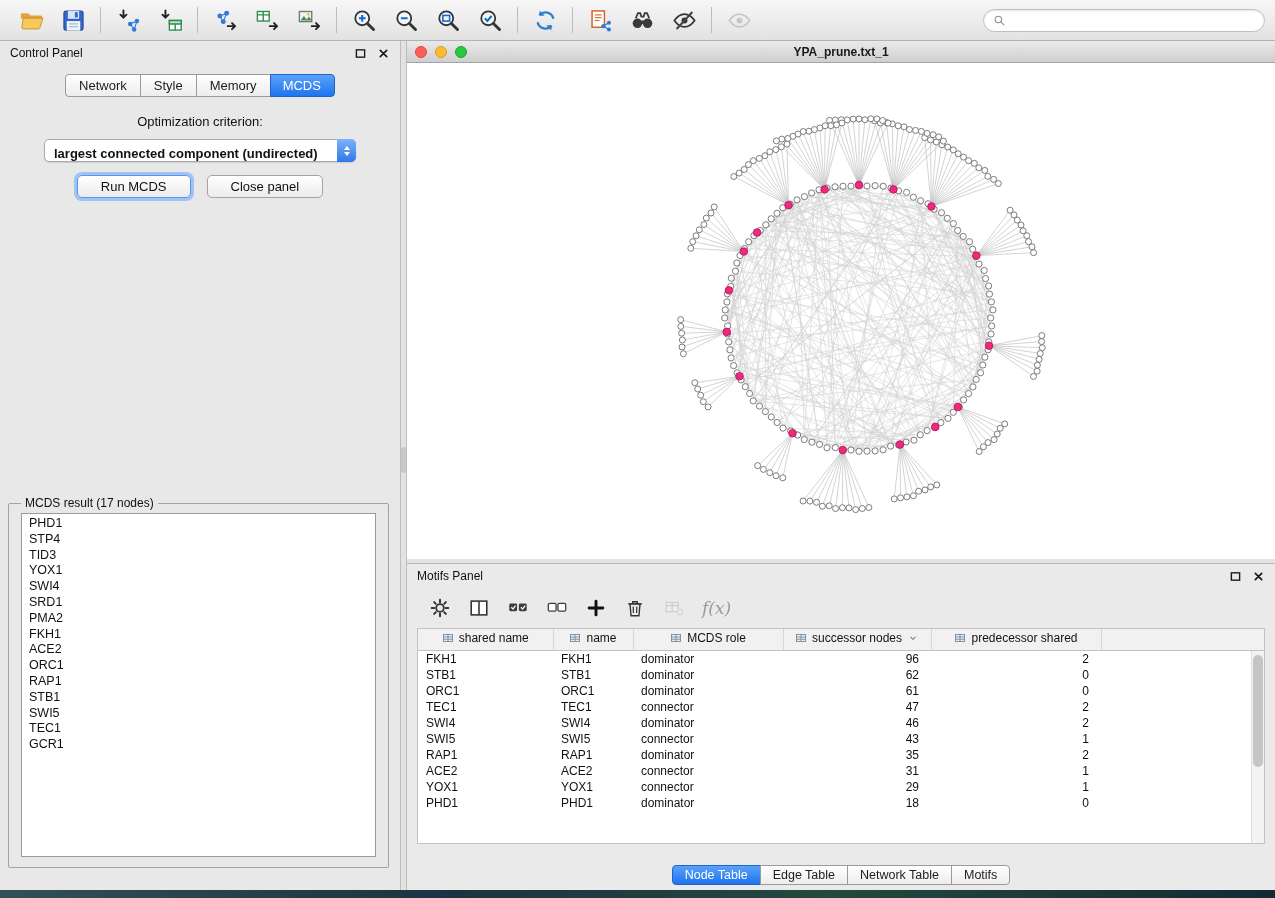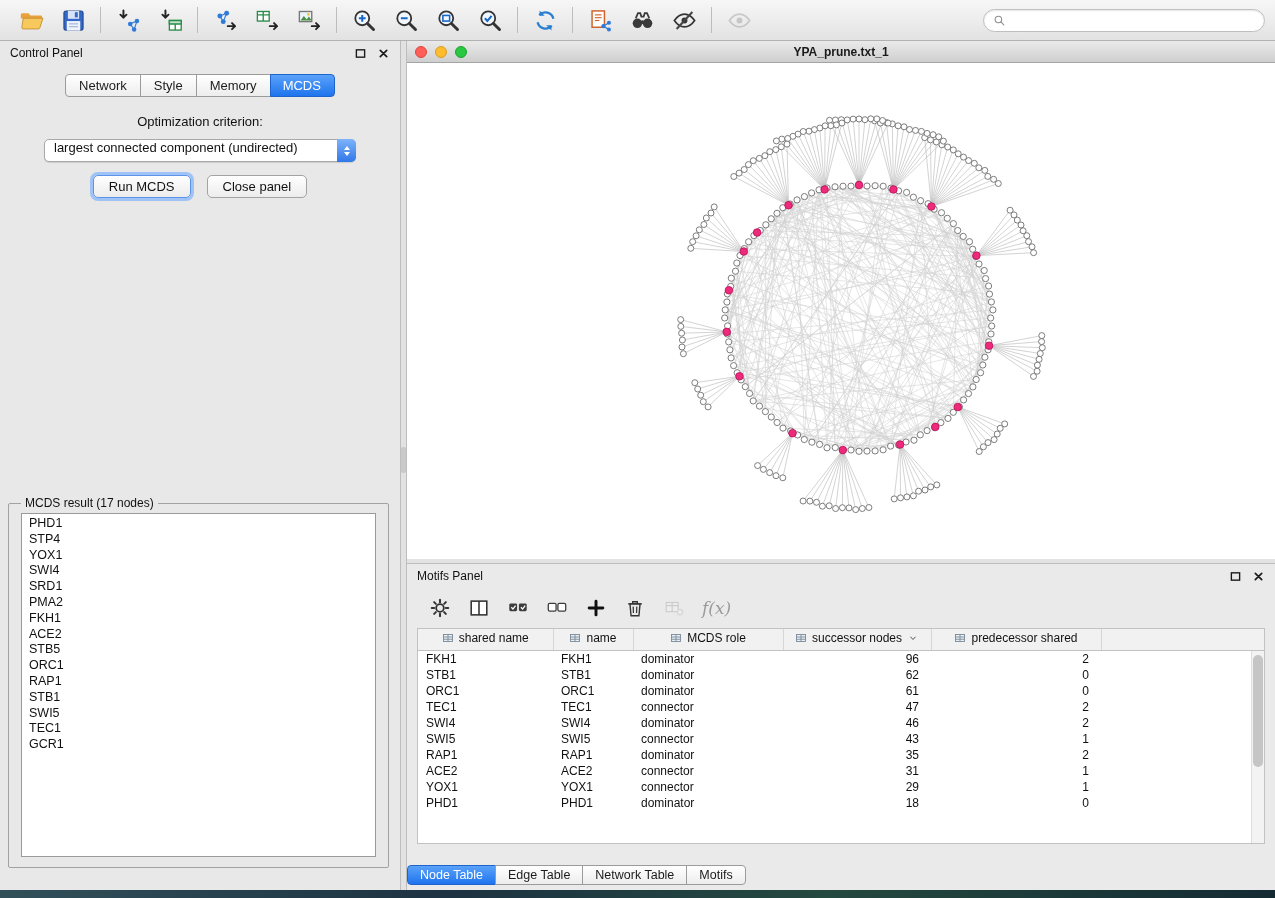--- a/index.html
+++ b/index.html
@@ -33,29 +33,29 @@
 
   .cp-tabs { display:flex; justify-content:center; margin-top:9px; }
   .tab { font-size:13px; padding:3px 13px; background:linear-gradient(#ffffff,#ededed);
     border:1px solid #9b9b9b; margin-left:-1px; color:#1c1c1c; white-space:nowrap; cursor:default; }
   .tab:first-child { border-radius:4px 0 0 4px; margin-left:0; }
   .tab:last-child { border-radius:0 4px 4px 0; }
   .tab.selected { background:linear-gradient(#5aa2f9,#1f74ee); color:#fff; border-color:#1d64cd;padding-left:12px; }
 
   .opt-label { text-align:center; font-size:13px; margin-top:17px; }
   .select-control { width:312px; height:23px; margin:10px auto 0; background:#fff; border:1px solid #a9a9a9;
-    border-radius:5px; display:flex; align-items:flex-start; font-size:13px; box-shadow:0 1px 1px rgba(0,0,0,.12); }
+    border-radius:5px; display:flex; align-items:flex-end; font-size:13px; box-shadow:0 1px 1px rgba(0,0,0,.12);font-weight:bold; }
   .select-value { flex:1; padding-left:9px; white-space:nowrap; overflow:hidden; }
   .select-cap { width:19px; height:23px; margin:-1px -1px -1px 0; background:linear-gradient(#7eb3fa,#3077e8);
     border-radius:0 5px 5px 0; display:flex; flex-direction:column; align-items:center; justify-content:center; gap:2px; }
   .select-cap .up { width:0; height:0; border-left:3.5px solid transparent; border-right:3.5px solid transparent; border-bottom:4px solid #fff; }
   .select-cap .down { width:0; height:0; border-left:3.5px solid transparent; border-right:3.5px solid transparent; border-top:4px solid #fff; }
 
   .btn-row { display:flex; justify-content:center; gap:16px; margin-top:13px; }
-  .push-btn { height:23px; padding:0 15px; font-size:13px; background:linear-gradient(#ffffff,#ececec);
+  .push-btn { height:23px; padding:0 23px; font-size:13px; background:linear-gradient(#ffffff,#ececec);
     border:1px solid #a3a3a3; border-radius:5px; color:#111; }
   .push-btn.focused { box-shadow:0 0 0 3px rgba(110,170,255,.60); border-color:#5b94e8; }
 
   .result-box { margin:auto 11px 22px 8px; height:372px; border:1px solid #a2a2a2; border-radius:2px;
     padding:3px 12px 8px; min-width:0; }
   .result-box legend { font-size:12px; padding:0 4px; }
   .result-list { width:100%; height:344px; background:#fff; border:1px solid #9a9a9a; overflow-y:auto;
     padding:2px 0; font-size:12.5px; }
   .result-item { padding:0 7px; line-height:15.8px; }
 
@@ -92,21 +92,21 @@
     font-weight:normal; height:21px; text-align:center; white-space:nowrap; overflow:hidden; }
   th:last-child { border-right:none; }
   .hwrap { display:inline-flex; align-items:center; gap:5px; }
   .hicon { width:12px; height:12px; }
   .chev { width:12px; height:12px; }
   td { height:16px; line-height:16px; padding:0 8px; white-space:nowrap; overflow:hidden; }
   td.num { text-align:right; padding-right:12px; }
   .tscroll { position:absolute; right:0; top:22px; bottom:0; width:13px; background:#f3f3f3; border-left:1px solid #ddd; }
   .tthumb { position:absolute; top:4px; left:1px; width:10px; height:112px; background:#c5c5c5; border-radius:5px; }
 
-  .tp-tabs { height:30px; flex:0 0 30px; display:flex; justify-content:flex-start; align-items:center;margin-top:16px; }
+  .tp-tabs { height:30px; flex:0 0 30px; display:flex; justify-content:center; align-items:center;margin-top:16px; }
   .tp-tabs .tab { font-size:12.5px; padding:2px 12px; }
 
   
   .statusbar { height:31px; flex:0 0 31px; background:linear-gradient(#efefef,#dddddd);
     border-top:1px solid #b1b1b1; display:flex; align-items:center; padding:0 9px; }
   .sb-left-btn { width:25px; height:20px; border:1px solid #a8a8a8; border-radius:3px;
     background:#f7f7f7; display:flex; align-items:center; justify-content:center; }
   .sb-left-btn svg { width:16px; height:14px; }
   .memory-btn { margin-left:auto; height:21px; border:1px solid #a4a4a4; border-radius:4px;
     background:linear-gradient(#ffffff,#ebebeb); display:flex; align-items:center; gap:6px; padding:0 10px; font-size:12px; }
@@ -297,27 +297,27 @@
       </div>
       <div class="btn-row">
         <button class="push-btn focused">Run MCDS</button>
         <button class="push-btn">Close panel</button>
       </div>
       <fieldset class="result-box">
         <legend>MCDS result (17 nodes)</legend>
         <div class="result-list" id="mcds-list">
             <div class="result-item">PHD1</div>
             <div class="result-item">STP4</div>
+            <div class="result-item">TID3</div>
             <div class="result-item">YOX1</div>
             <div class="result-item">SWI4</div>
             <div class="result-item">SRD1</div>
             <div class="result-item">PMA2</div>
             <div class="result-item">FKH1</div>
             <div class="result-item">ACE2</div>
-            <div class="result-item">STB5</div>
             <div class="result-item">ORC1</div>
             <div class="result-item">RAP1</div>
             <div class="result-item">STB1</div>
             <div class="result-item">SWI5</div>
             <div class="result-item">TEC1</div>
             <div class="result-item">GCR1</div>
           </div>
       </fieldset>
     </div>
 

